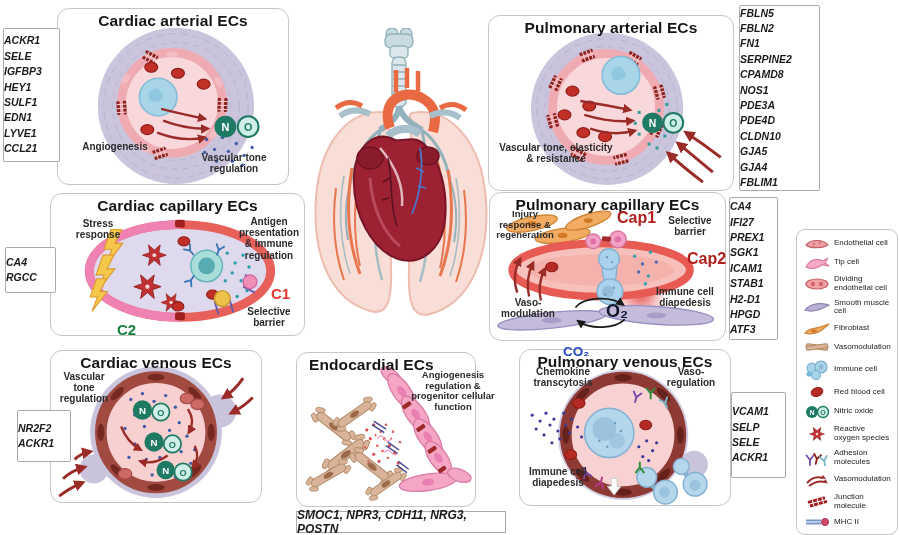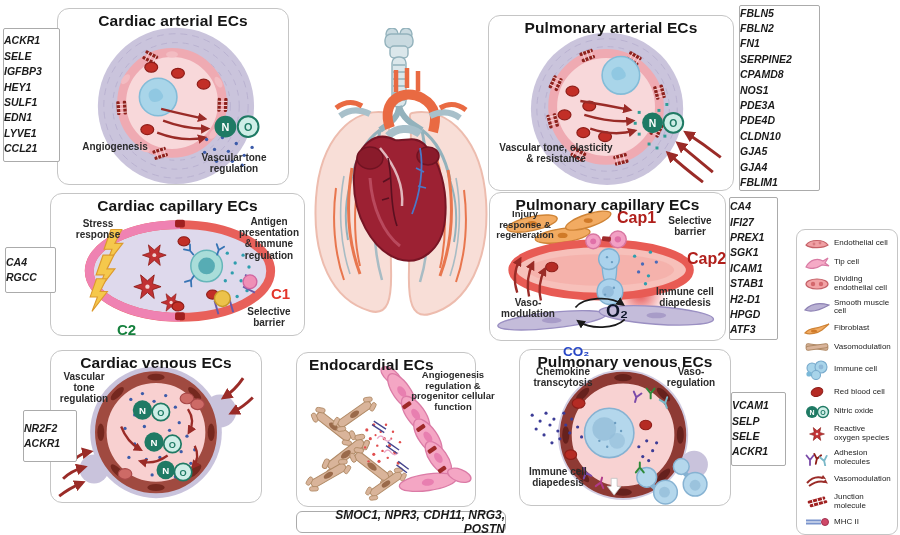--- a/index.html
+++ b/index.html
@@ -5,21 +5,21 @@
   html,body{margin:0;padding:0;background:#fff;font-family:"Liberation Sans",sans-serif;}
   .canvas{position:relative;width:900px;height:535px;background:#fff;overflow:hidden;}
   .panel{position:absolute;background:#fff;border:1.5px solid #c5c5c5;border-radius:12px;box-sizing:border-box;}
   .panel-title{position:relative;z-index:3;margin:0;text-align:center;font-size:15.5px;font-weight:700;color:#151515;padding-top:3px;letter-spacing:.1px;}
   .panel-title.left{text-align:left;padding-left:12px;}
   .art{position:absolute;left:0;top:0;width:100%;height:100%;z-index:1;}
   .lbl{position:absolute;z-index:4;font-size:10px;font-weight:700;color:#2b2b2b;text-align:center;line-height:1.12;}
   .big{position:absolute;z-index:4;font-weight:800;font-size:15px;line-height:1;}
   .genebox{position:absolute;z-index:5;background:#fff;border:1.2px solid #ababab;border-radius:2px;display:flex;flex-direction:column;justify-content:center;align-items:flex-start;font-style:italic;font-size:10.5px;font-weight:700;color:#1a1a1a;box-sizing:border-box;}
   .genebox .gene{line-height:15.4px;white-space:nowrap;}
-  .geneline{position:absolute;z-index:5;background:#fff;border:1.2px solid #ababab;border-radius:6px;display:flex;justify-content:center;align-items:center;font-style:italic;font-size:12px;font-weight:700;color:#1a1a1a;box-sizing:border-box;text-align:right;}
+  .geneline{position:absolute;z-index:5;background:#fff;border:1.2px solid #ababab;border-radius:0;display:flex;justify-content:center;align-items:center;font-style:italic;font-size:12px;font-weight:700;color:#1a1a1a;box-sizing:border-box;}
   .legend{position:absolute;z-index:5;background:#fff;border:1.5px solid #c5c5c5;border-radius:9px;box-sizing:border-box;display:flex;flex-direction:column;justify-content:space-between;padding:7px 5px 7px 6px;margin-top:24px;}
   .legend-item{display:flex;align-items:center;gap:4px;}
   .legend-icon{flex:0 0 27px;width:27px;display:flex;justify-content:center;align-items:center;}
   .legend-label{font-size:8px;color:#222;line-height:1.08;font-weight:400;}
 </style>
 </head>
 <body>
 
 <div class="canvas">
 
@@ -416,21 +416,21 @@
       <g stroke="#9a2b27" stroke-width="3" fill="none" marker-end="url(#ahE)">
         <path d="M196,28 Q188,40 176,48"></path>
         <path d="M206,48 Q196,58 184,64"></path>
         <path d="M10,132 Q18,124 32,120"></path>
         <path d="M6,150 Q16,142 30,136"></path>
         <path d="M22,112 Q28,106 38,104"></path>
       </g>
     </svg>
     <div class="lbl" style="left:2px;top:20px;width:62px;">Vascular tone regulation</div>
   </section>
-  <div class="genebox" style="left:23px;top:410px;width:54px;height:52px;">
+  <div class="genebox" style="left:17px;top:410px;width:54px;height:52px;">
       <div class="gene">NR2F2</div>
       <div class="gene">ACKR1</div>
     </div>
 
   <section class="panel" style="left:296px;top:352px;width:180px;height:155px;">
     <h2 class="panel-title left">Endocardial ECs</h2>
     <svg class="art" viewBox="0 0 204 155">
       <defs>
         <g id="myoF">
           <rect x="-26" y="-5.5" width="52" height="11" rx="5" fill="#d9b49a" stroke="#b08a66" stroke-width="1.3"></rect>
@@ -579,21 +579,21 @@
         <path d="M0,7 L0,2 M0,2 L-4,-3 M0,2 L4,-3" stroke="#2f8a3a" transform="translate(121,121) rotate(180)"></path>
         <path d="M0,7 L0,2 M0,2 L-4,-3 M0,2 L4,-3" stroke="#7a4aa8" transform="translate(67,126) rotate(160)"></path>
         <path d="M0,7 L0,2 M0,2 L-4,-3 M0,2 L4,-3" stroke="#b03a8a" transform="translate(81,136) rotate(195)"></path>
       </g>
       <path d="M92,130 l0,8 l-4,0 l7,9 l7,-9 l-4,0 l0,-8 z" fill="#ffffff" stroke="#c0c0c0" stroke-width="0.8"></path>
     </svg>
     <div class="lbl" style="left:6px;top:16px;width:74px;">Chemokine transcytosis</div>
     <div class="lbl" style="left:138px;top:16px;width:66px;">Vaso-regulation</div>
     <div class="lbl" style="left:2px;top:116px;width:72px;">Immune cell diapedesis</div>
   </section>
-  <div class="genebox" style="left:731px;top:392px;width:55px;height:74px;">
+  <div class="genebox" style="left:731px;top:392px;width:55px;height:86px;">
       <div class="gene">VCAM1</div>
       <div class="gene">SELP</div>
       <div class="gene">SELE</div>
       <div class="gene">ACKR1</div>
     </div>
 
   <svg style="position:absolute;left:292px;top:28px;width:215px;height:305px;z-index:2;" viewBox="0 0 215 305">
     <g>
       <circle cx="100" cy="6" r="6" fill="#c9dae0" stroke="#93b2bc" stroke-width="1.4"></circle>
       <circle cx="114" cy="6" r="6" fill="#c9dae0" stroke="#93b2bc" stroke-width="1.4"></circle>

